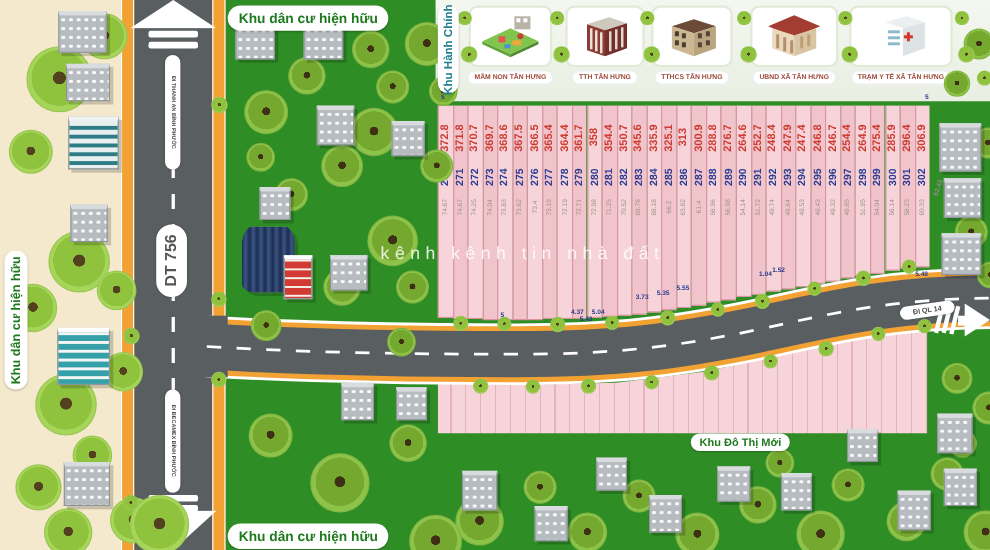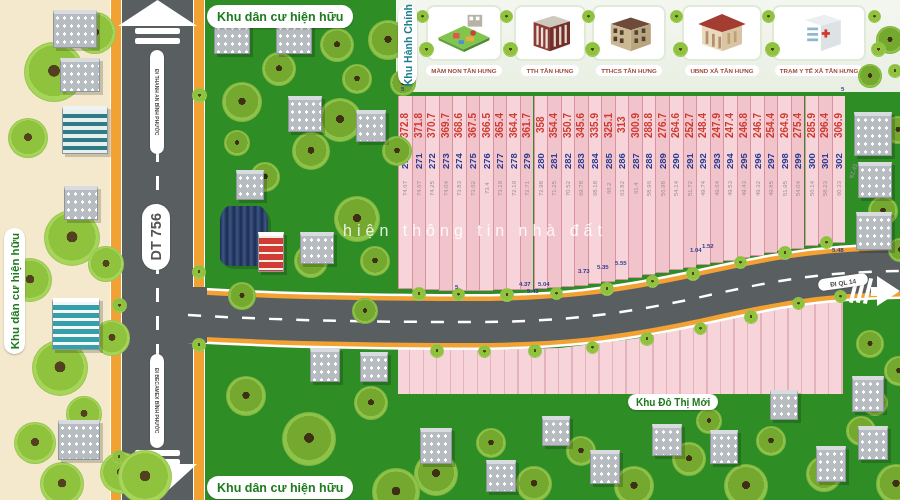--- a/index.html
+++ b/index.html
@@ -537,15 +537,15 @@
       <span class="dim" style="left: 578px; top: 268px;">3.73</span>
       <span class="dim" style="left: 597px; top: 264px;">5.35</span>
       <span class="dim" style="left: 615px; top: 260px;">5.55</span>
       <span class="dim" style="left: 690px; top: 247px;">1.04</span>
       <span class="dim" style="left: 702px; top: 243px;">1.52</span>
       <span class="dim" style="left: 832px; top: 247px;">5.48</span>
       <span class="dim gray" style="left: 846px; top: 168px; transform: rotate(-72deg);">62.43</span>
     </div>
 
   <div class="watermark">
-    <div class="wm-tag">hiện thông tin nhà đất</div>
+    <div class="wm-tag">kênh kênh tin nhà đất</div>
   </div>
 </div>
 
 </body></html>

